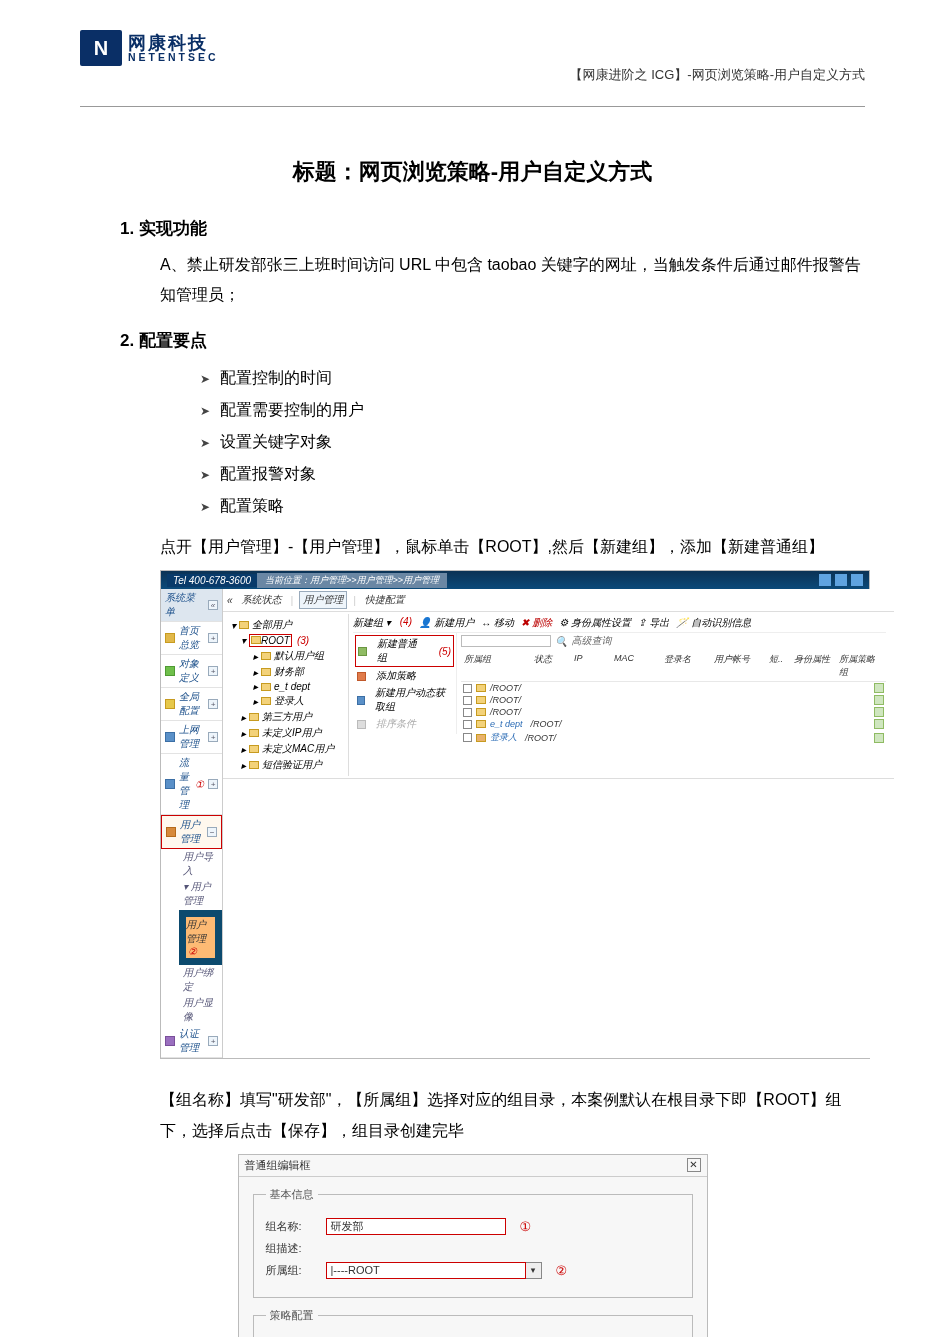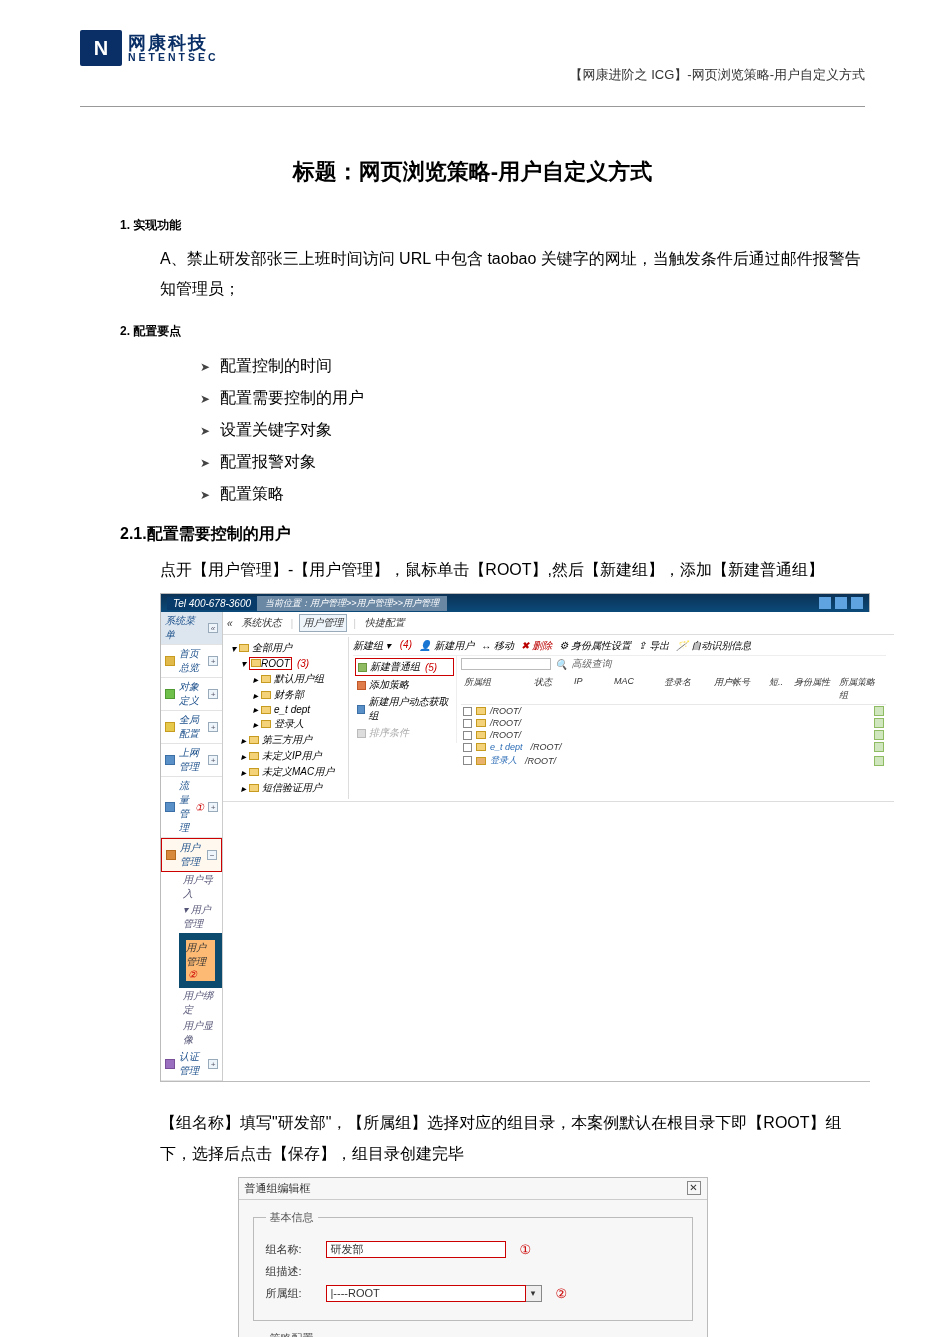--- a/index.html
+++ b/index.html
@@ -22,21 +22,21 @@
     display:flex; align-items:center; justify-content:center; font-size: 20px; font-weight:bold;
     border-radius: 2px;
   }
   .logo-text { display:flex; flex-direction:column; line-height:1; }
   .logo-cn { color:#0a2f66; font-size:18px; font-weight:bold; letter-spacing:2px; }
   .logo-en { color:#0a2f66; font-size:10.5px; font-weight:bold; letter-spacing:3px; }
   .header-right { position:absolute; top:66px; right:80px; font-size:13px; color:#333; }
   .divider { border:none; border-top:1px solid #999; margin:6px 0 18px 0; }
 
   h1.title { text-align:center; font-size:22px; margin:50px 0 30px 0; font-weight:bold; }
-  h2.sec { font-size:12px; font-weight:bold; margin:18px 0 10px 40px; }
+  h2.sec { font-size:17px; font-weight:bold; margin:18px 0 10px 40px; }
   .para { font-size:16px; line-height:1.9; margin:0 0 6px 80px; }
   ul.pts { list-style:none; margin:4px 0 10px 120px; padding:0; }
   ul.pts li { font-size:16px; line-height:2; }
   ul.pts li::before { content: "\27A4"; font-size:12px; margin-right:10px; color:#444; }
 
   h3.sub { font-size:16px; font-weight:bold; margin:14px 0 10px 40px; }
 
   
   .shot1 {
     border:1px solid #bbb; margin:8px 0 26px 80px; width:710px;
@@ -64,21 +64,21 @@
   .s1-mid { flex:1; background:#fff; }
   .s1-toolbar1 { display:flex; align-items:center; padding:2px 4px; border-bottom:1px solid #ddd; gap:6px; color:#333; }
   .s1-toolbar1 .tbbtn { padding:1px 3px; }
   .s1-toolbar2 { display:flex; padding:2px 4px; border-bottom:1px solid #ddd; }
   .s1-tree { width:122px; border-right:1px solid #ddd; padding:3px 4px; }
   .s1-tree .tnode { padding:1px 0; display:flex; align-items:center; gap:3px; }
   .s1-tree .tnode .fld { width:10px; height:8px; background:#f3d27a; border:1px solid #c79b20; display:inline-block; }
   .s1-tree .root { border:1px solid #c00; padding:0 1px; display:inline-block; }
   .s1-right { flex:1; padding:2px 4px; }
   .s1-acts { display:flex; flex-direction:column; gap:1px; padding:2px 2px; width:104px; border-right:1px solid #eee; float:left; }
-  .s1-acts .ab { display:flex; align-items:center; gap:3px; padding:1px 2px; }
+  .s1-acts .ab { display:flex; align-items:center; gap:10px; padding:1px 2px; }
   .s1-acts .ab.red { border:1px solid #c00; }
   .s1-acts .ai { width:9px; height:9px; background:#8fbb63; display:inline-block; border:1px solid #6a9640; }
   .s1-tbl { margin-left:108px; }
   .s1-search { display:flex; gap:4px; align-items:center; padding:1px 0 3px 0; color:#666; }
   .s1-search .sbox { width:90px; height:12px; border:1px solid #bbb; background:#fff; }
   .s1-th { display:flex; gap:0; color:#333; font-size:9px; border-bottom:1px solid #e8e8e8; }
   .s1-th span { padding:2px 3px; }
   .s1-row { display:flex; align-items:center; gap:4px; padding:1px 2px; font-size:9px; color:#333; }
   .s1-row .cb { width:9px; height:9px; border:1px solid #888; background:#fff; }
   .s1-row .rfld { width:10px; height:8px; background:#f3d27a; border:1px solid #c79b20; display:inline-block; }
@@ -126,21 +126,20 @@
 
   <h2 class="sec">2. 配置要点</h2>
   <ul class="pts">
     <li>配置控制的时间</li>
     <li>配置需要控制的用户</li>
     <li>设置关键字对象</li>
     <li>配置报警对象</li>
     <li>配置策略</li>
   </ul>
 
-  <h3 class="sub">2.1.配置需要控制的用户</h3>
   <p class="para">点开【用户管理】-【用户管理】，鼠标单击【ROOT】,然后【新建组】，添加【新建普通组】</p>
 
   <div class="shot1">
     <div class="s1-top">
       <span class="s1-tel">Tel 400-678-3600</span>
       <span class="s1-crumb">当前位置：用户管理&gt;&gt;用户管理&gt;&gt;用户管理</span>
       <span style="flex:1"></span>
       <span class="s1-winicons">
         <span></span>
         <span></span>

